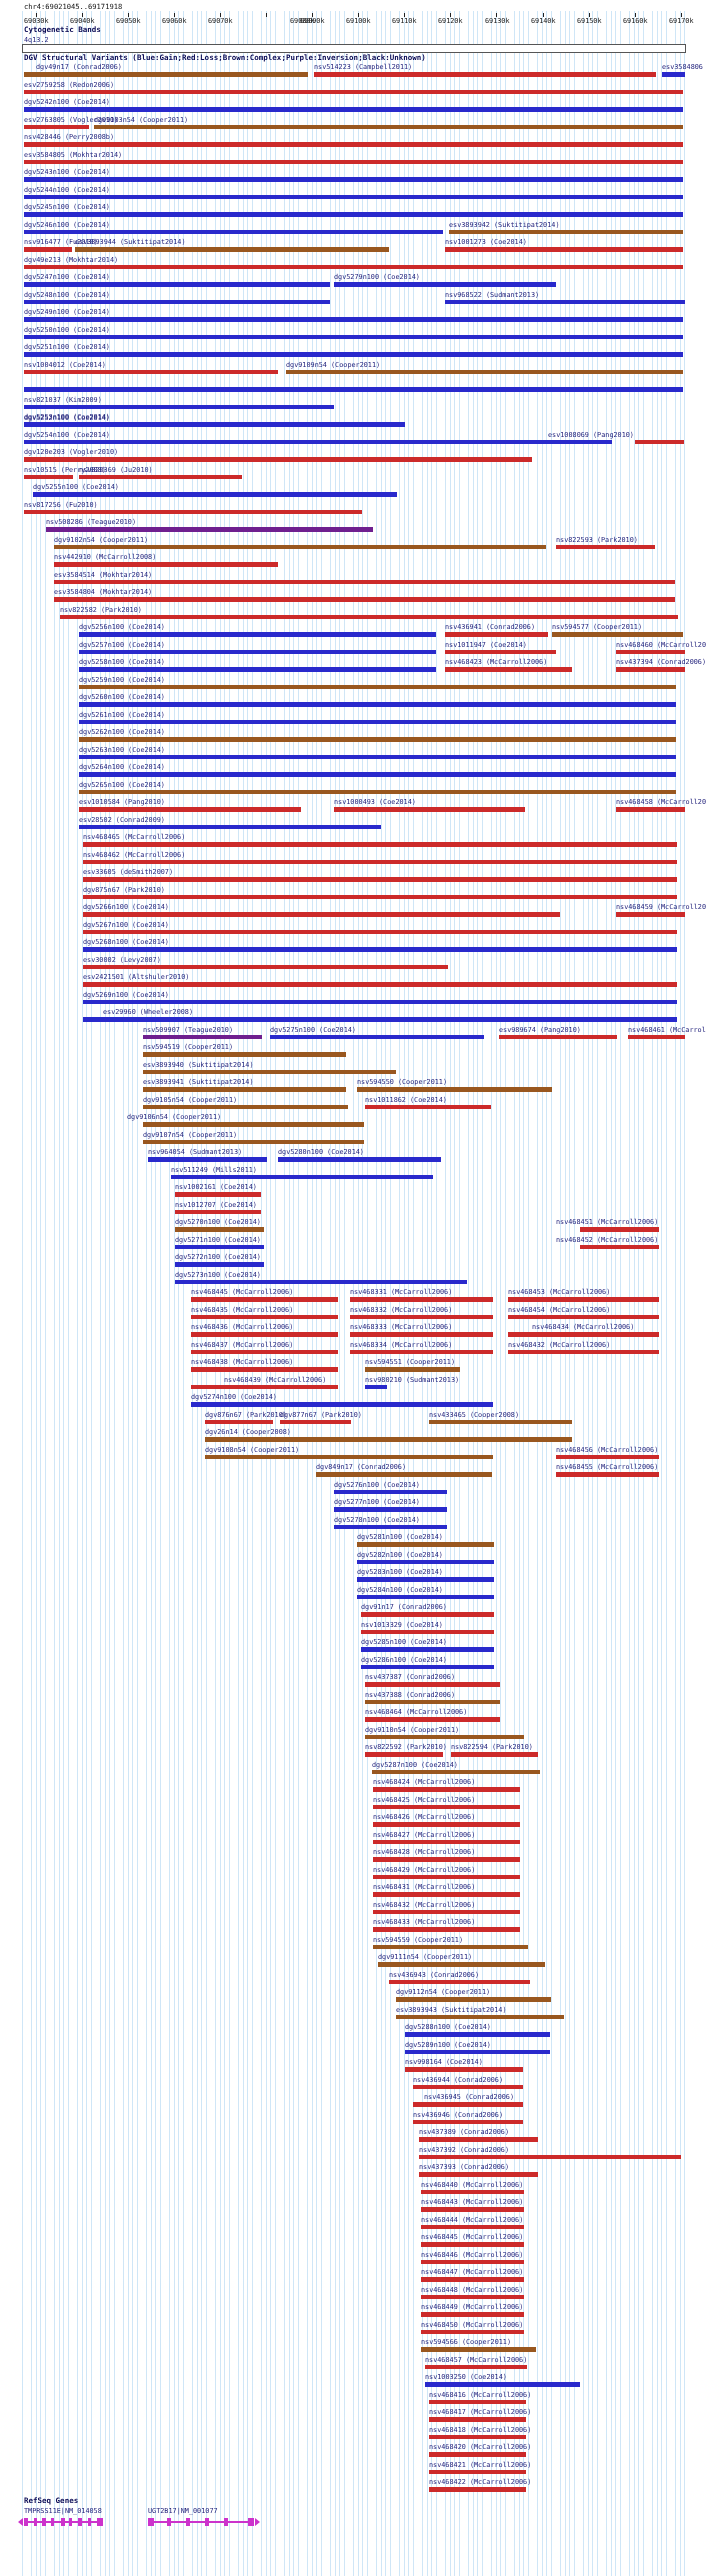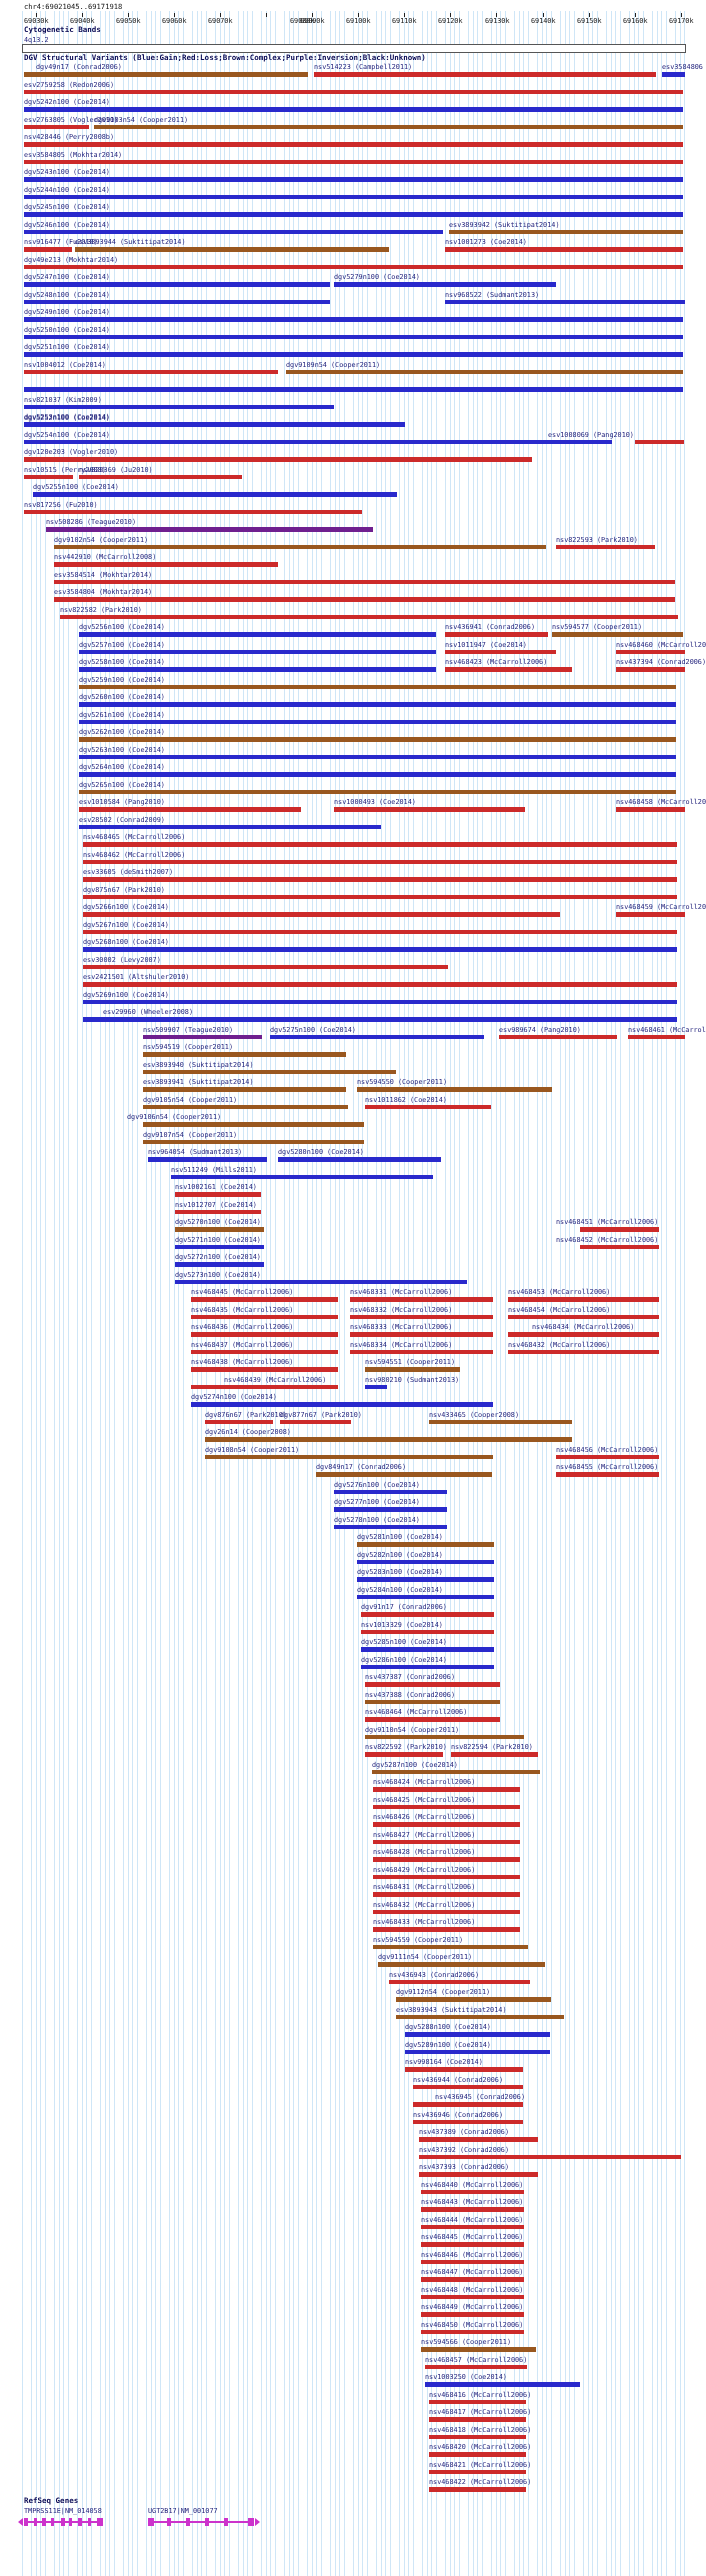--- a/index.html
+++ b/index.html
@@ -626,21 +626,21 @@
         </div>
         <div class="vrow">
           <div class="vlabel" style="left: 405px;">nsv998164 (Coe2014)</div>
           <div class="vbar" style="left: 405px; width: 118px; background: rgb(204, 42, 42);"></div>
         </div>
         <div class="vrow">
           <div class="vlabel" style="left: 413px;">nsv436944 (Conrad2006)</div>
           <div class="vbar" style="left: 413px; width: 110px; background: rgb(204, 42, 42);"></div>
         </div>
         <div class="vrow">
-          <div class="vlabel" style="left: 435px;">nsv436945 (Conrad2006)</div>
+          <div class="vlabel" style="left: 424px;">nsv436945 (Conrad2006)</div>
           <div class="vbar" style="left: 413px; width: 110px; background: rgb(204, 42, 42);"></div>
         </div>
         <div class="vrow">
           <div class="vlabel" style="left: 413px;">nsv436946 (Conrad2006)</div>
           <div class="vbar" style="left: 413px; width: 110px; background: rgb(204, 42, 42);"></div>
         </div>
         <div class="vrow">
           <div class="vlabel" style="left: 419px;">nsv437389 (Conrad2006)</div>
           <div class="vbar" style="left: 419px; width: 119px; background: rgb(204, 42, 42);"></div>
         </div>

